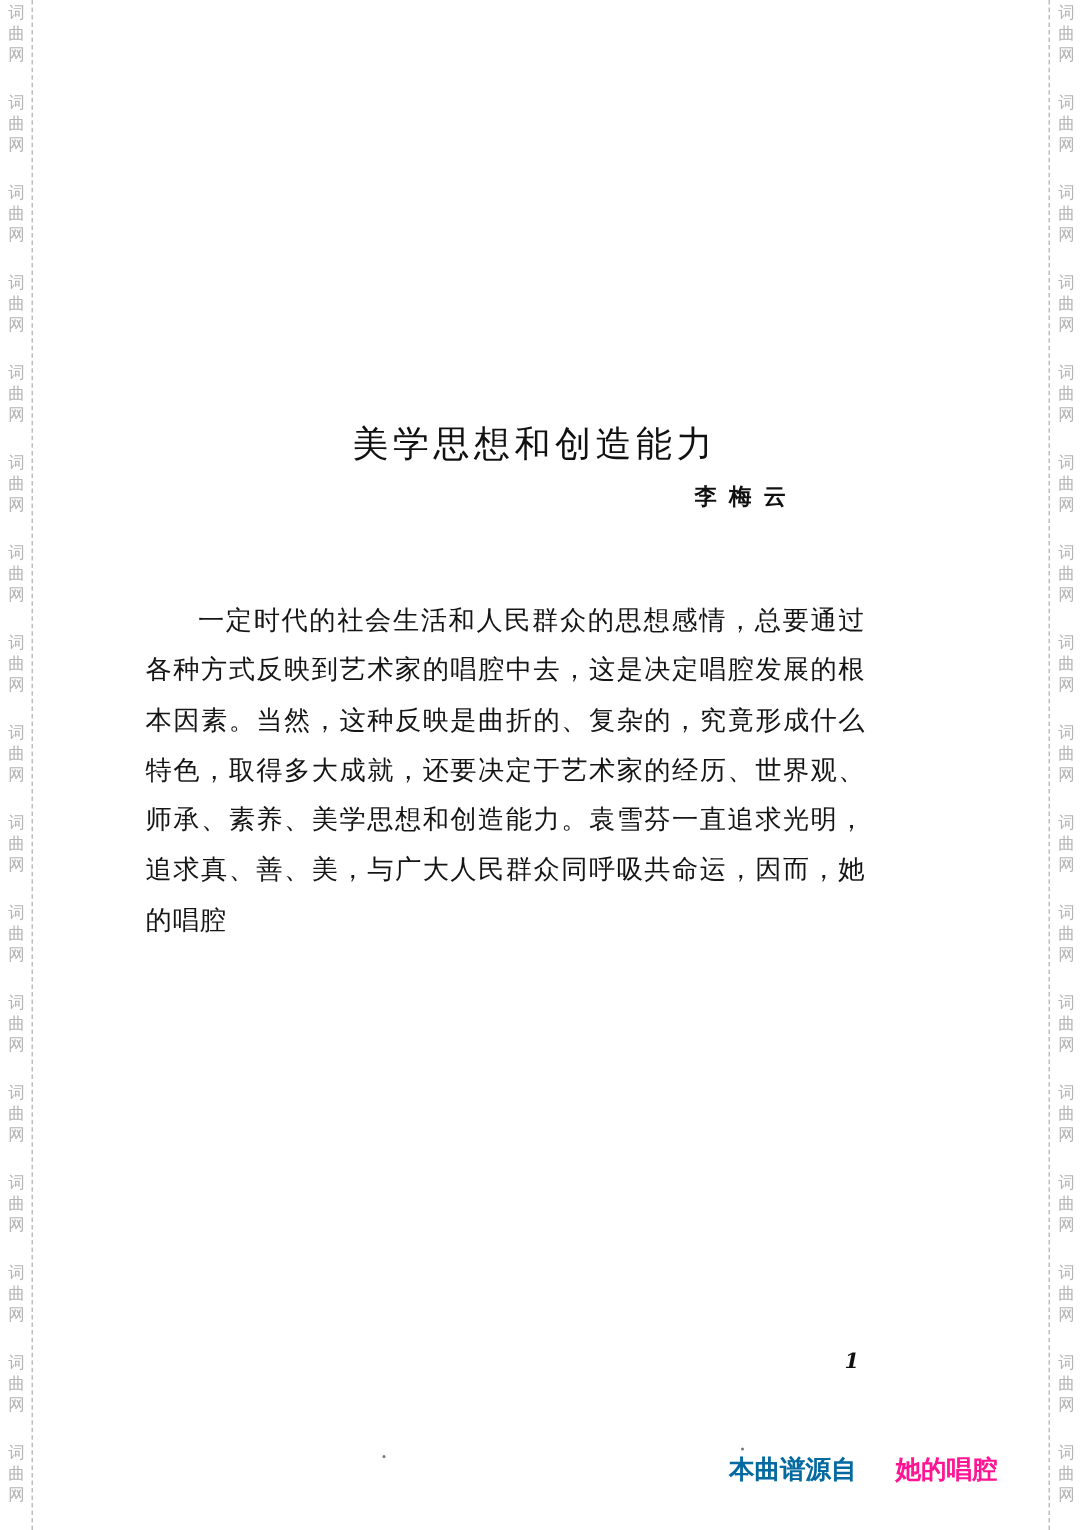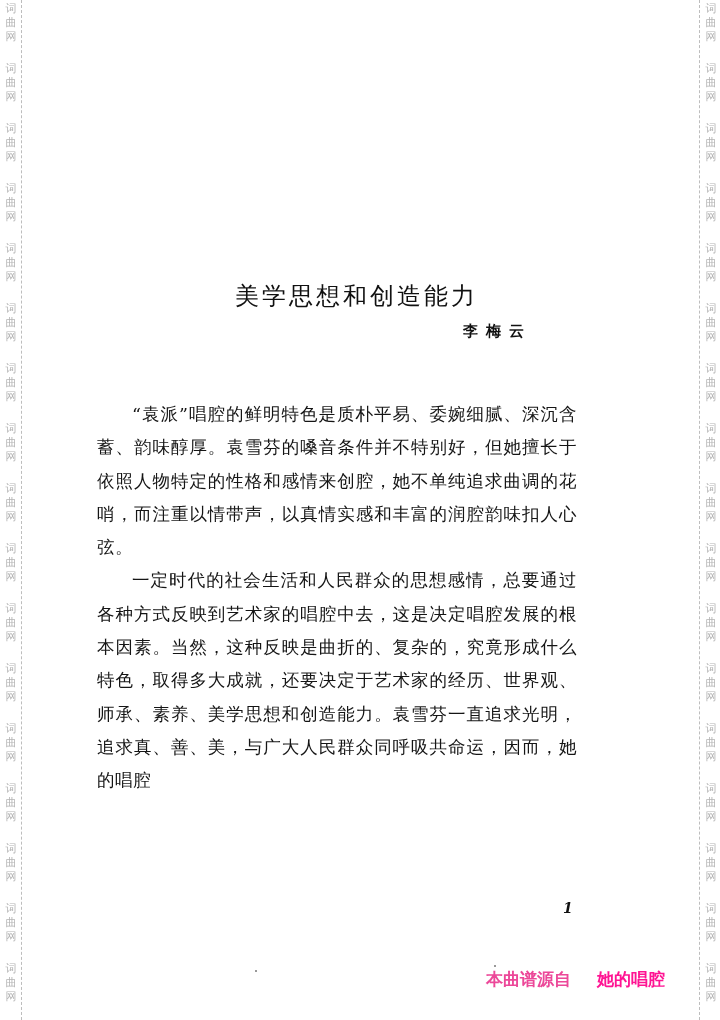--- a/index.html
+++ b/index.html
@@ -98,21 +98,21 @@
 
   .source-note {
     position: absolute;
     left: 486px;
     top: 968px;
     font-family: "DejaVu Sans", "Liberation Sans", sans-serif;
     font-size: 17px;
     font-weight: bold;
     white-space: nowrap;
   }
-  .source-label { color: #ec4899; }
+  .source-label { color: #0369a1; }
   .source-site { margin-left: 20px; }
 
   .speck {
     position: absolute;
     width: 2px;
     height: 2px;
     background: #777;
     border-radius: 1px;
   }
 </style>
@@ -294,21 +294,20 @@
       <span class="wm-char" style="color: rgb(180, 180, 180);">词</span>
       <span class="wm-char" style="color: rgb(180, 180, 180);">曲</span>
       <span class="wm-char" style="color: rgb(180, 180, 180);">网</span>
     </div>
   </div>
 
 <h1 class="title">美学思想和创造能力</h1>
 <div class="author">李梅云</div>
 
 <div class="body-text">
-  <p class="para">“袁派”唱腔的鲜明特色是质朴平易、委婉细腻、深沉含蓄、韵味醇厚。袁雪芬的嗓音条件并不特别好，但她擅长于依照人物特定的性格和感情来创腔，她不单纯追求曲调的花哨，而注重以情带声，以真情实感和丰富的润腔韵味扣人心弦。</p>
   <p class="para">一定时代的社会生活和人民群众的思想感情，总要通过各种方式反映到艺术家的唱腔中去，这是决定唱腔发展的根本因素。当然，这种反映是曲折的、复杂的，究竟形成什么特色，取得多大成就，还要决定于艺术家的经历、世界观、师承、素养、美学思想和创造能力。袁雪芬一直追求光明，追求真、善、美，与广大人民群众同呼吸共命运，因而，她的唱腔</p>
 </div>
 
 <div class="page-number">1</div>
 
 <div class="speck" style="left:494px; top:965px;"></div>
 <div class="speck" style="left:255px; top:970px;"></div>
 
 <div class="source-note">
   <span class="source-label">本曲谱源自</span>

